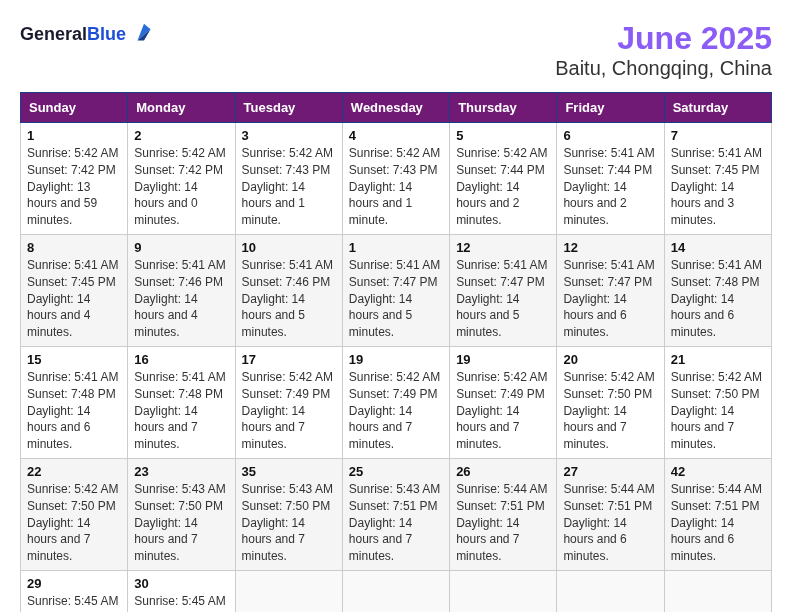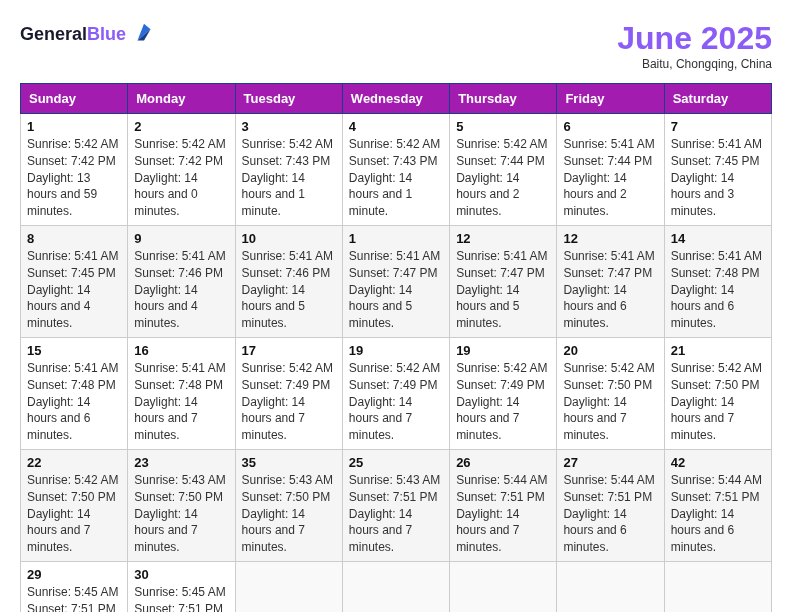--- a/index.html
+++ b/index.html
@@ -27,30 +27,30 @@
     }
     .title-area {
       text-align: right;
     }
     .month-title {
       font-size: 32px;
       font-weight: bold;
       color: #8b5cf6;
     }
     .location-title {
-      font-size: 12px;
+      font-size: 20px;
       color: #333;
     }
     .calendar-table {
       width: 100%;
       border-collapse: collapse;
       border: 1px solid #ccc;
     }
     .calendar-table th {
-      background: #a21caf;
+      background: #701a75;
       color: #fff;
       text-align: left;
       padding: 7px 8px;
       font-size: 13px;
       font-weight: bold;
       border: 1px solid #1a3d88;
     }
     .calendar-table td {
       vertical-align: top;
       border: 1px solid #ccc;
@@ -80,21 +80,21 @@
     .last-row td {
       min-height: 70px;
     }
   </style>
 </head>
 <body>
 
 <div class="header-area">
   <div class="logo">
     <span>
-      <span style="font-size:18px;font-weight:bold;color:#1a1a2e;">General</span><span style="font-size:18px;font-weight:bold;color:#8b5cf6;">Blue</span>
+      <span style="font-size:18px;font-weight:bold;color:#1a1a2e;">General</span><span style="font-size:18px;font-weight:bold;color:#1d4ed8;">Blue</span>
     </span>
     <svg class="logo-icon" viewBox="0 0 30 30" xmlns="http://www.w3.org/2000/svg">
       <polygon points="8,22 22,10 28,18 22,10 15,4" fill="#2a6dd9"></polygon>
       <polygon points="8,22 22,10 15,22" fill="#1a3d88"></polygon>
     </svg>
   </div>
   <div class="title-area">
     <div class="month-title">June 2025</div>
     <div class="location-title">Baitu, Chongqing, China</div>
   </div>

